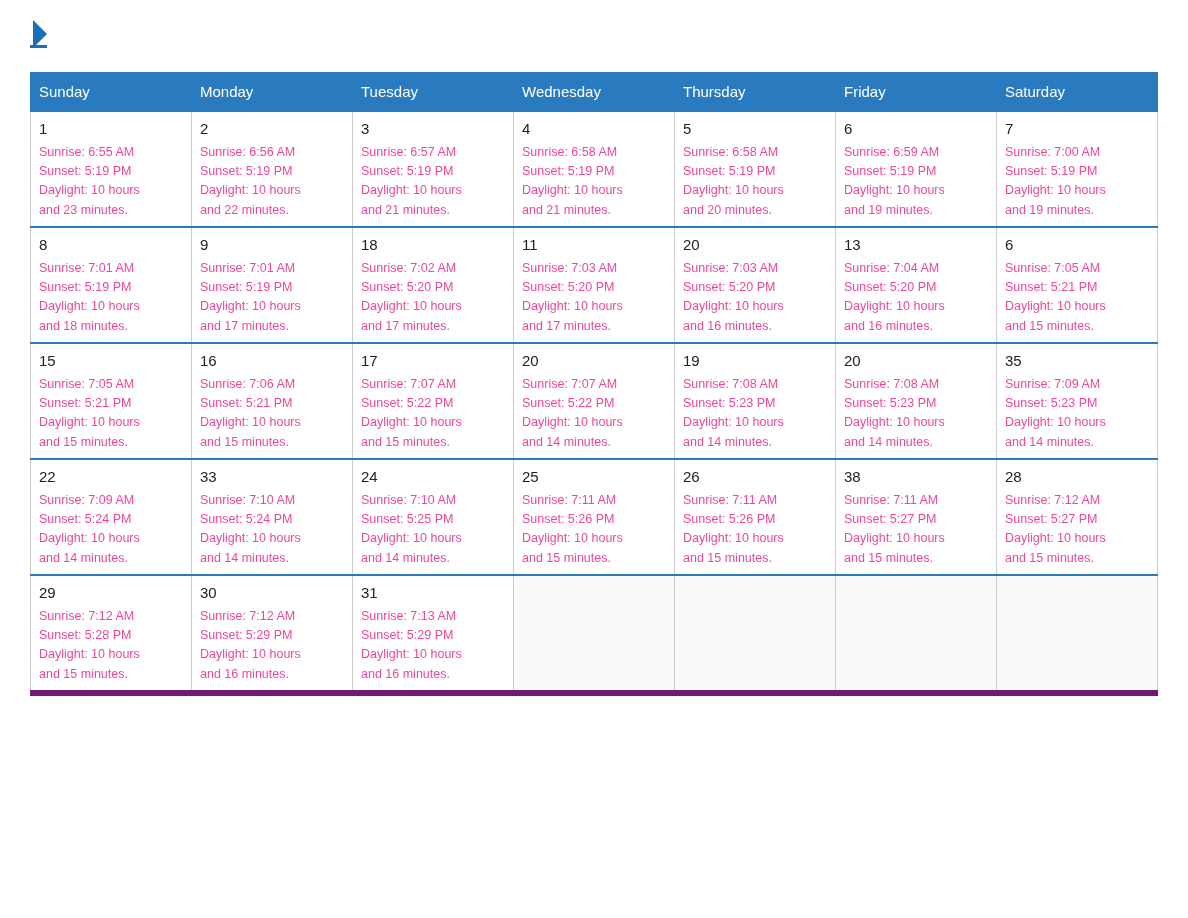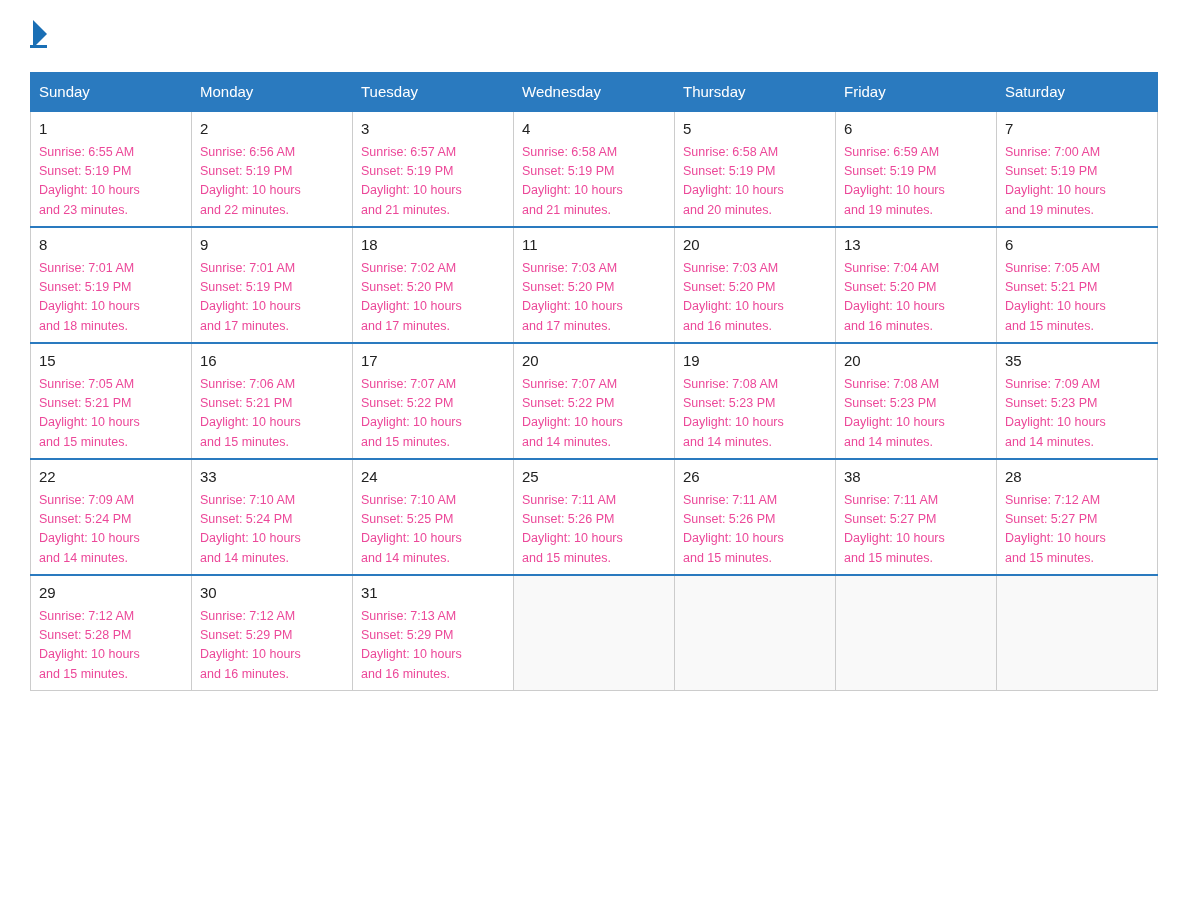--- a/index.html
+++ b/index.html
@@ -65,21 +65,21 @@
     }
     .day-info {
       font-size: 12.5px;
       color: #ec4899;
       line-height: 1.55;
     }
     .calendar tr {
       border-bottom: 2px solid #2a7abf;
     }
     .calendar tbody tr:last-child {
-      border-bottom: 1px solid #701a75;
+      border-bottom: 6px solid #701a75;
     }
     
     .logo-wrap {
       display: flex;
       align-items: center;
     }
     .logo-svg-area {
       display: inline-flex;
       flex-direction: column;
     }

